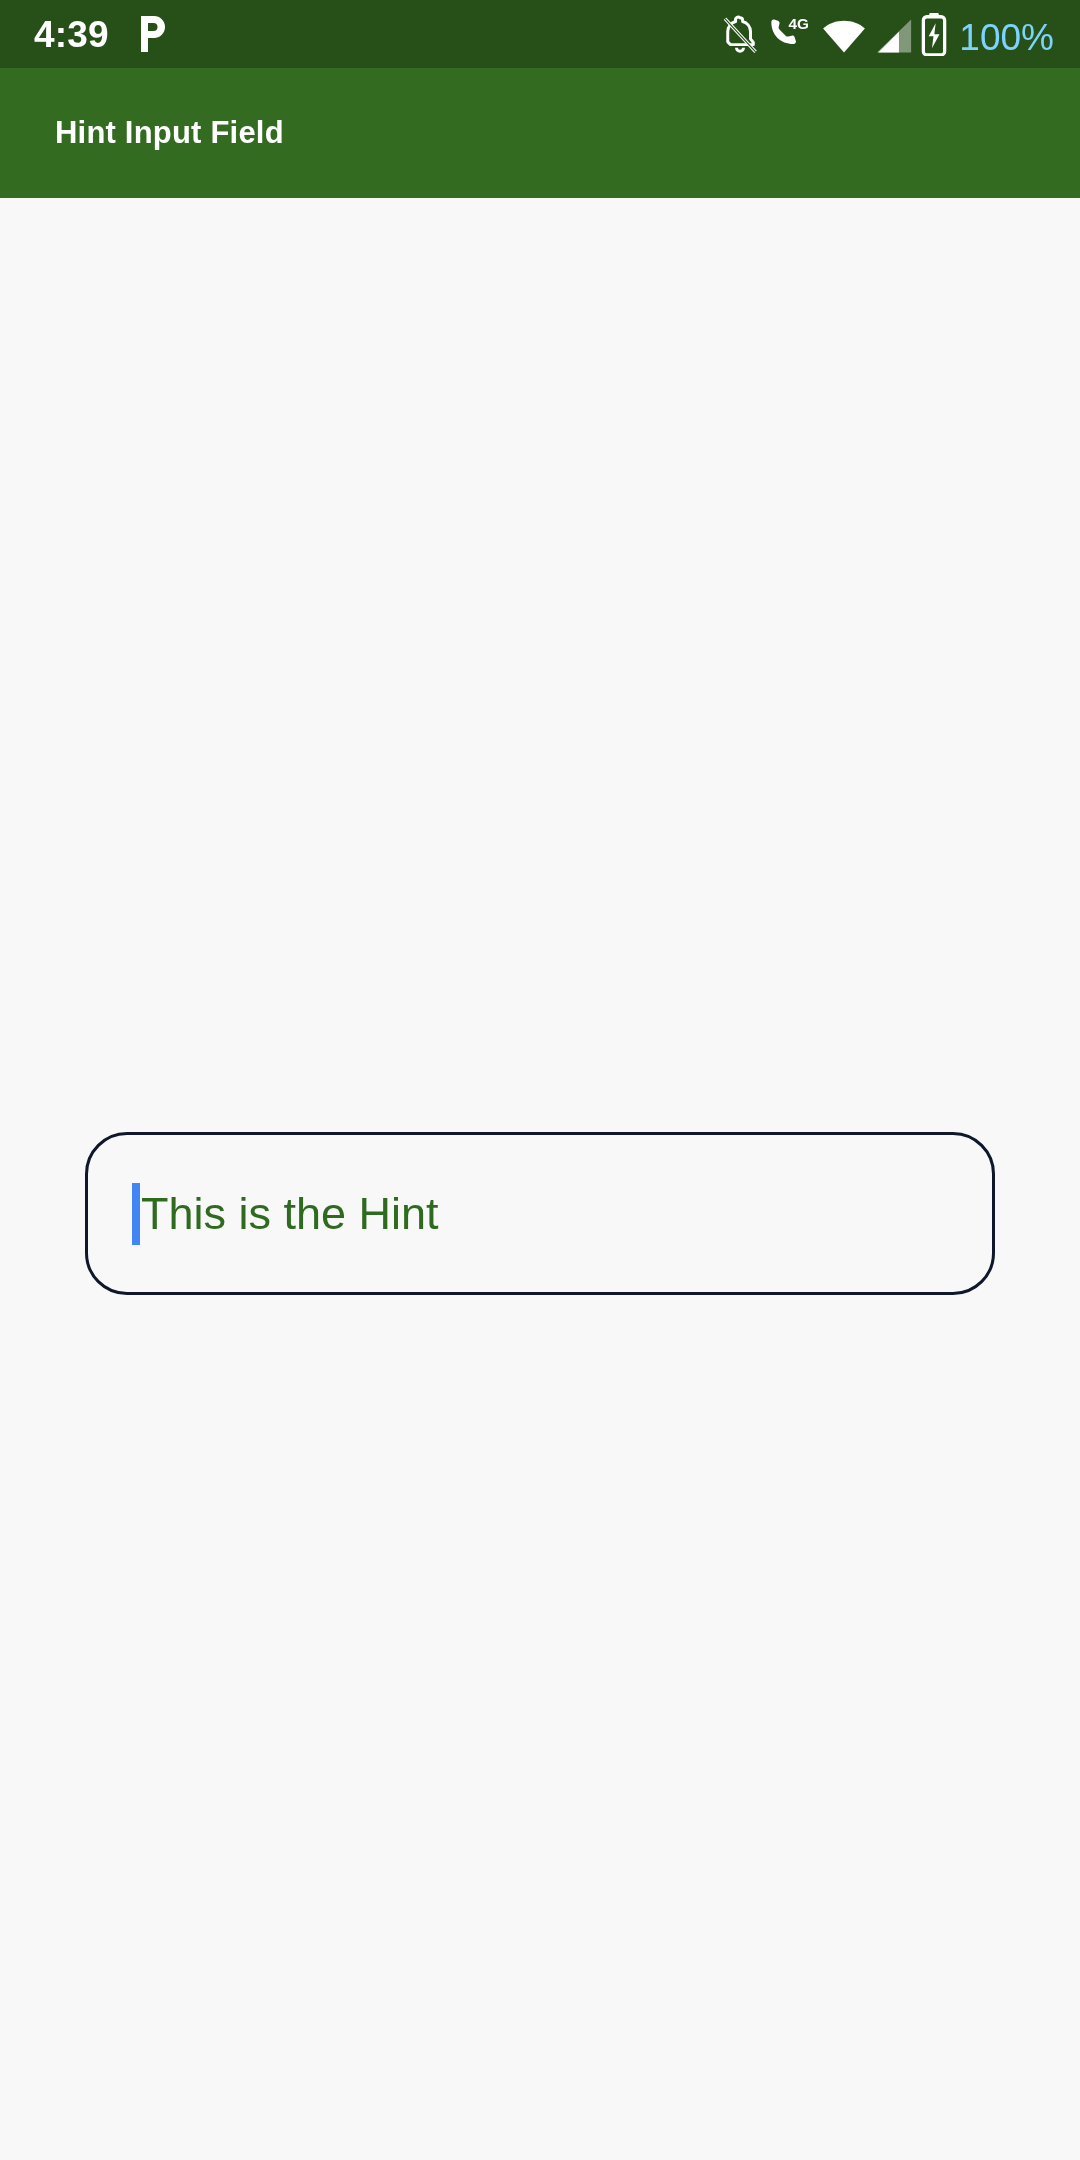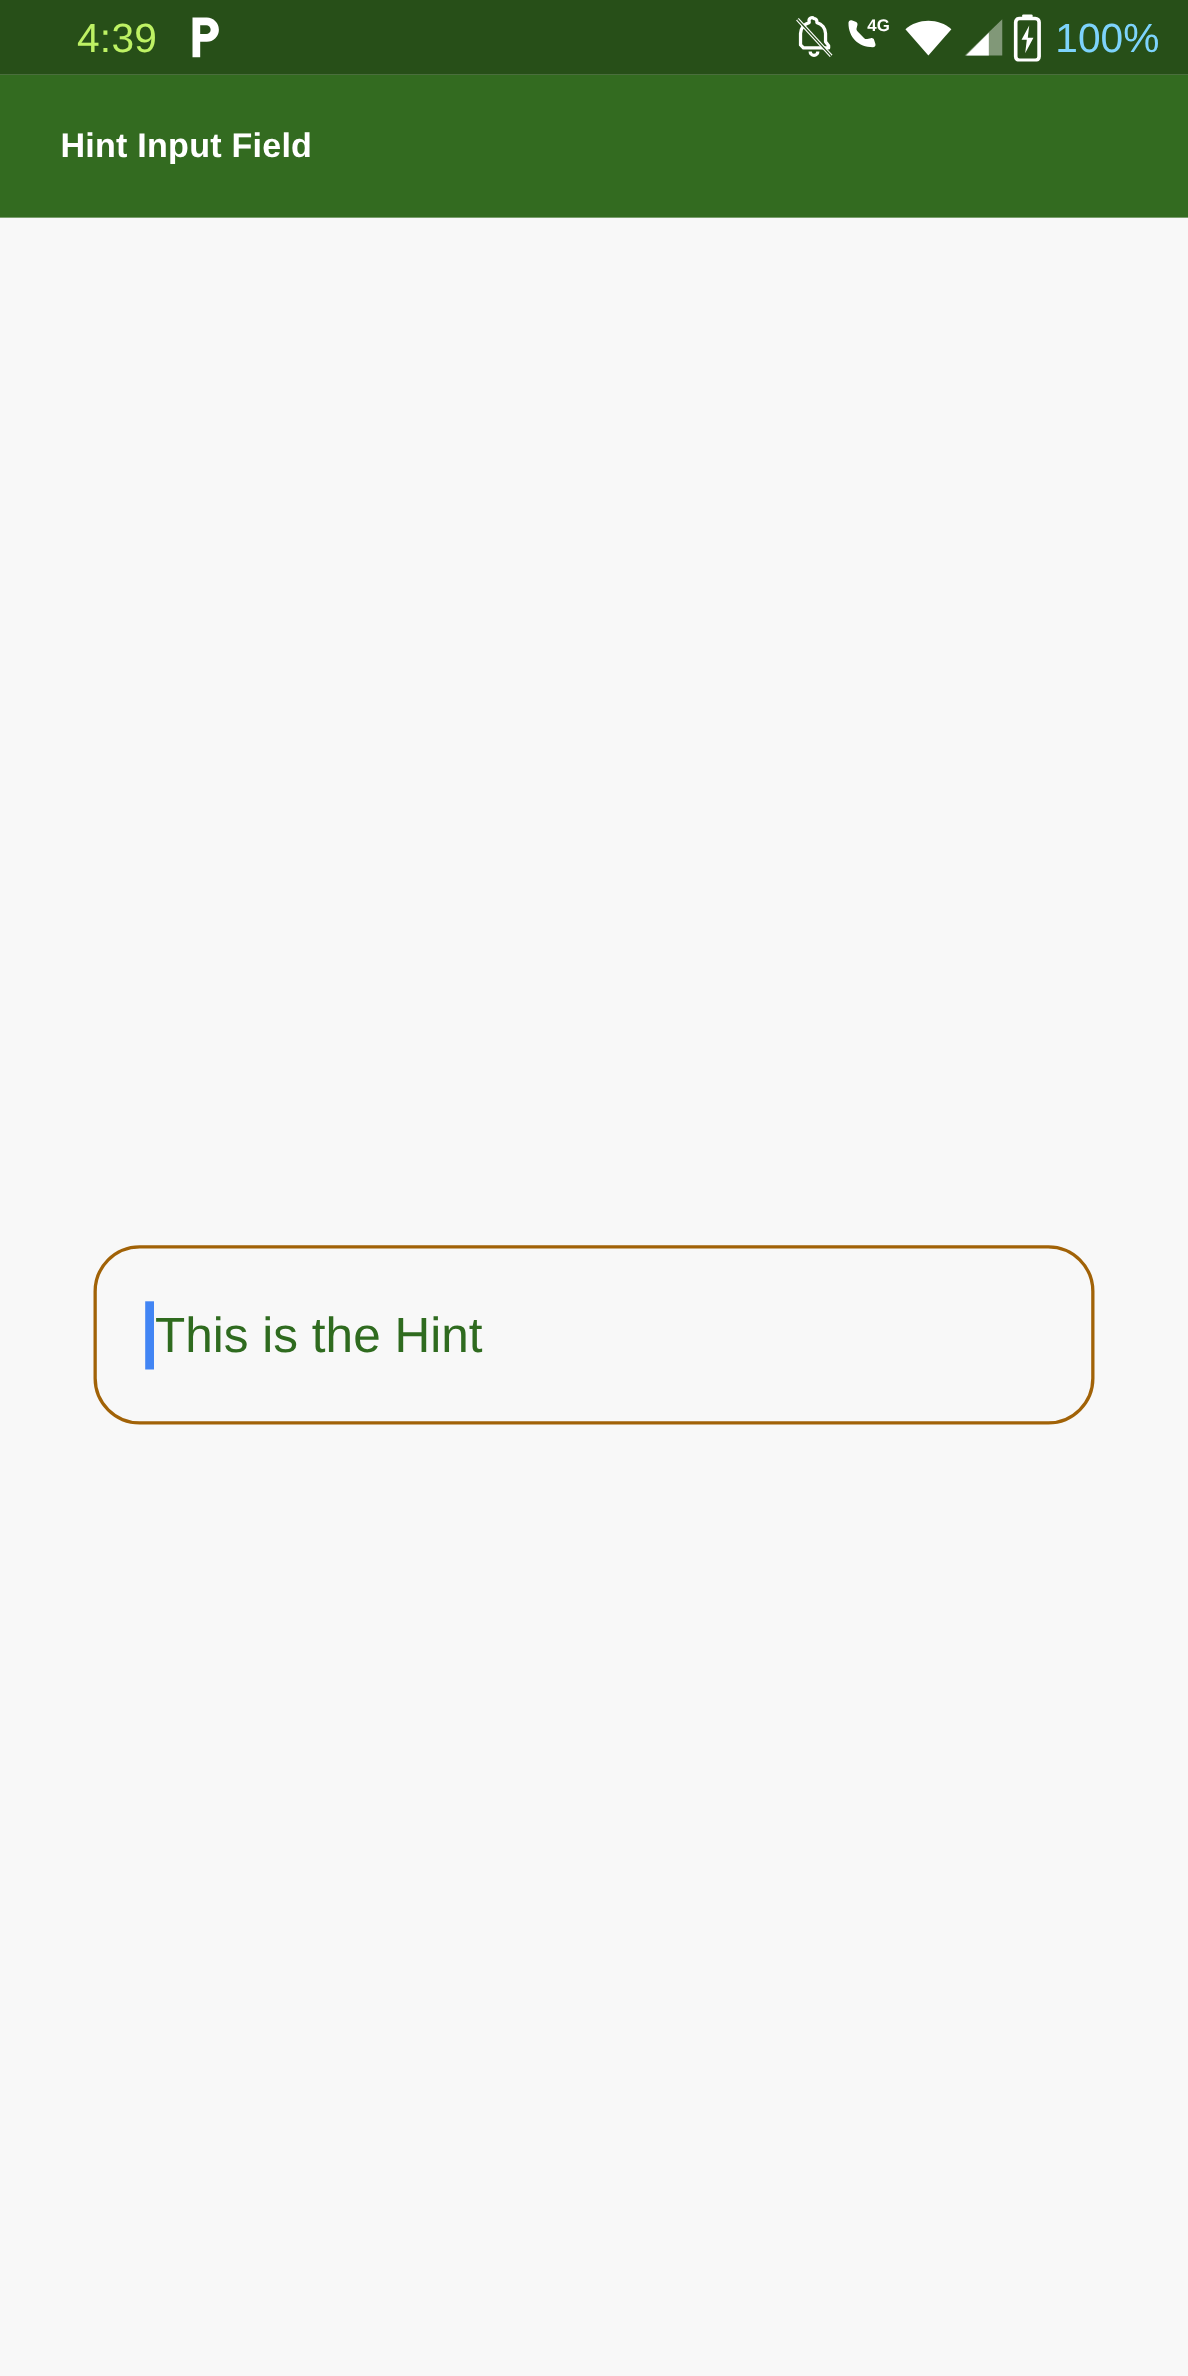--- a/index.html
+++ b/index.html
@@ -18,26 +18,26 @@
   
   #status-bar {
     position:absolute; left:0; top:0;
     width:1080px; height:68px;
     background:#274f18;
     display:flex; align-items:center;
     padding:0 26px 0 34px;
   }
   #status-left { display:flex; align-items:center; gap:26px; }
   #status-clock {
-    color:#bef264; font-size:37px; font-weight:400;
-    letter-spacing:0.2px; line-height:1;margin-left:36px;
+    color:#ffffff; font-size:37px; font-weight:700;
+    letter-spacing:0.2px; line-height:1;
   }
   #status-notif-icons { display:flex; align-items:center; gap:16px; }
   #status-spacer { flex:1 1 auto; }
-  #status-right { display:flex; align-items:center; gap:5px; }
+  #status-right { display:flex; align-items:flex-end; gap:5px; }
   #battery-percent {
     color:#7dd3fc; font-size:37px; font-weight:400;
     line-height:1; margin-left:5px;
   }
   .sb-icon { display:block; }
 
   
   #app-bar {
     position:absolute; left:0; top:68px;
     width:1080px; height:130px;
@@ -56,21 +56,21 @@
   #content {
     position:absolute; left:0; top:198px;
     width:1080px; height:1962px;
     background:#f8f8f8;
   }
 
   #hint-input-field {
     position:absolute;
     left:85px; top:934px;           
     width:910px; height:163px;
-    border:3px solid #a16207;
+    border:3px solid #0f172a;
     border-radius:42px;
     background:#f8f8f8;
     display:flex; align-items:center;
     padding-left:44px;
   }
   #text-cursor {
     width:8px; height:62px;
     background:#4285f4;
     flex:0 0 auto;
   }

